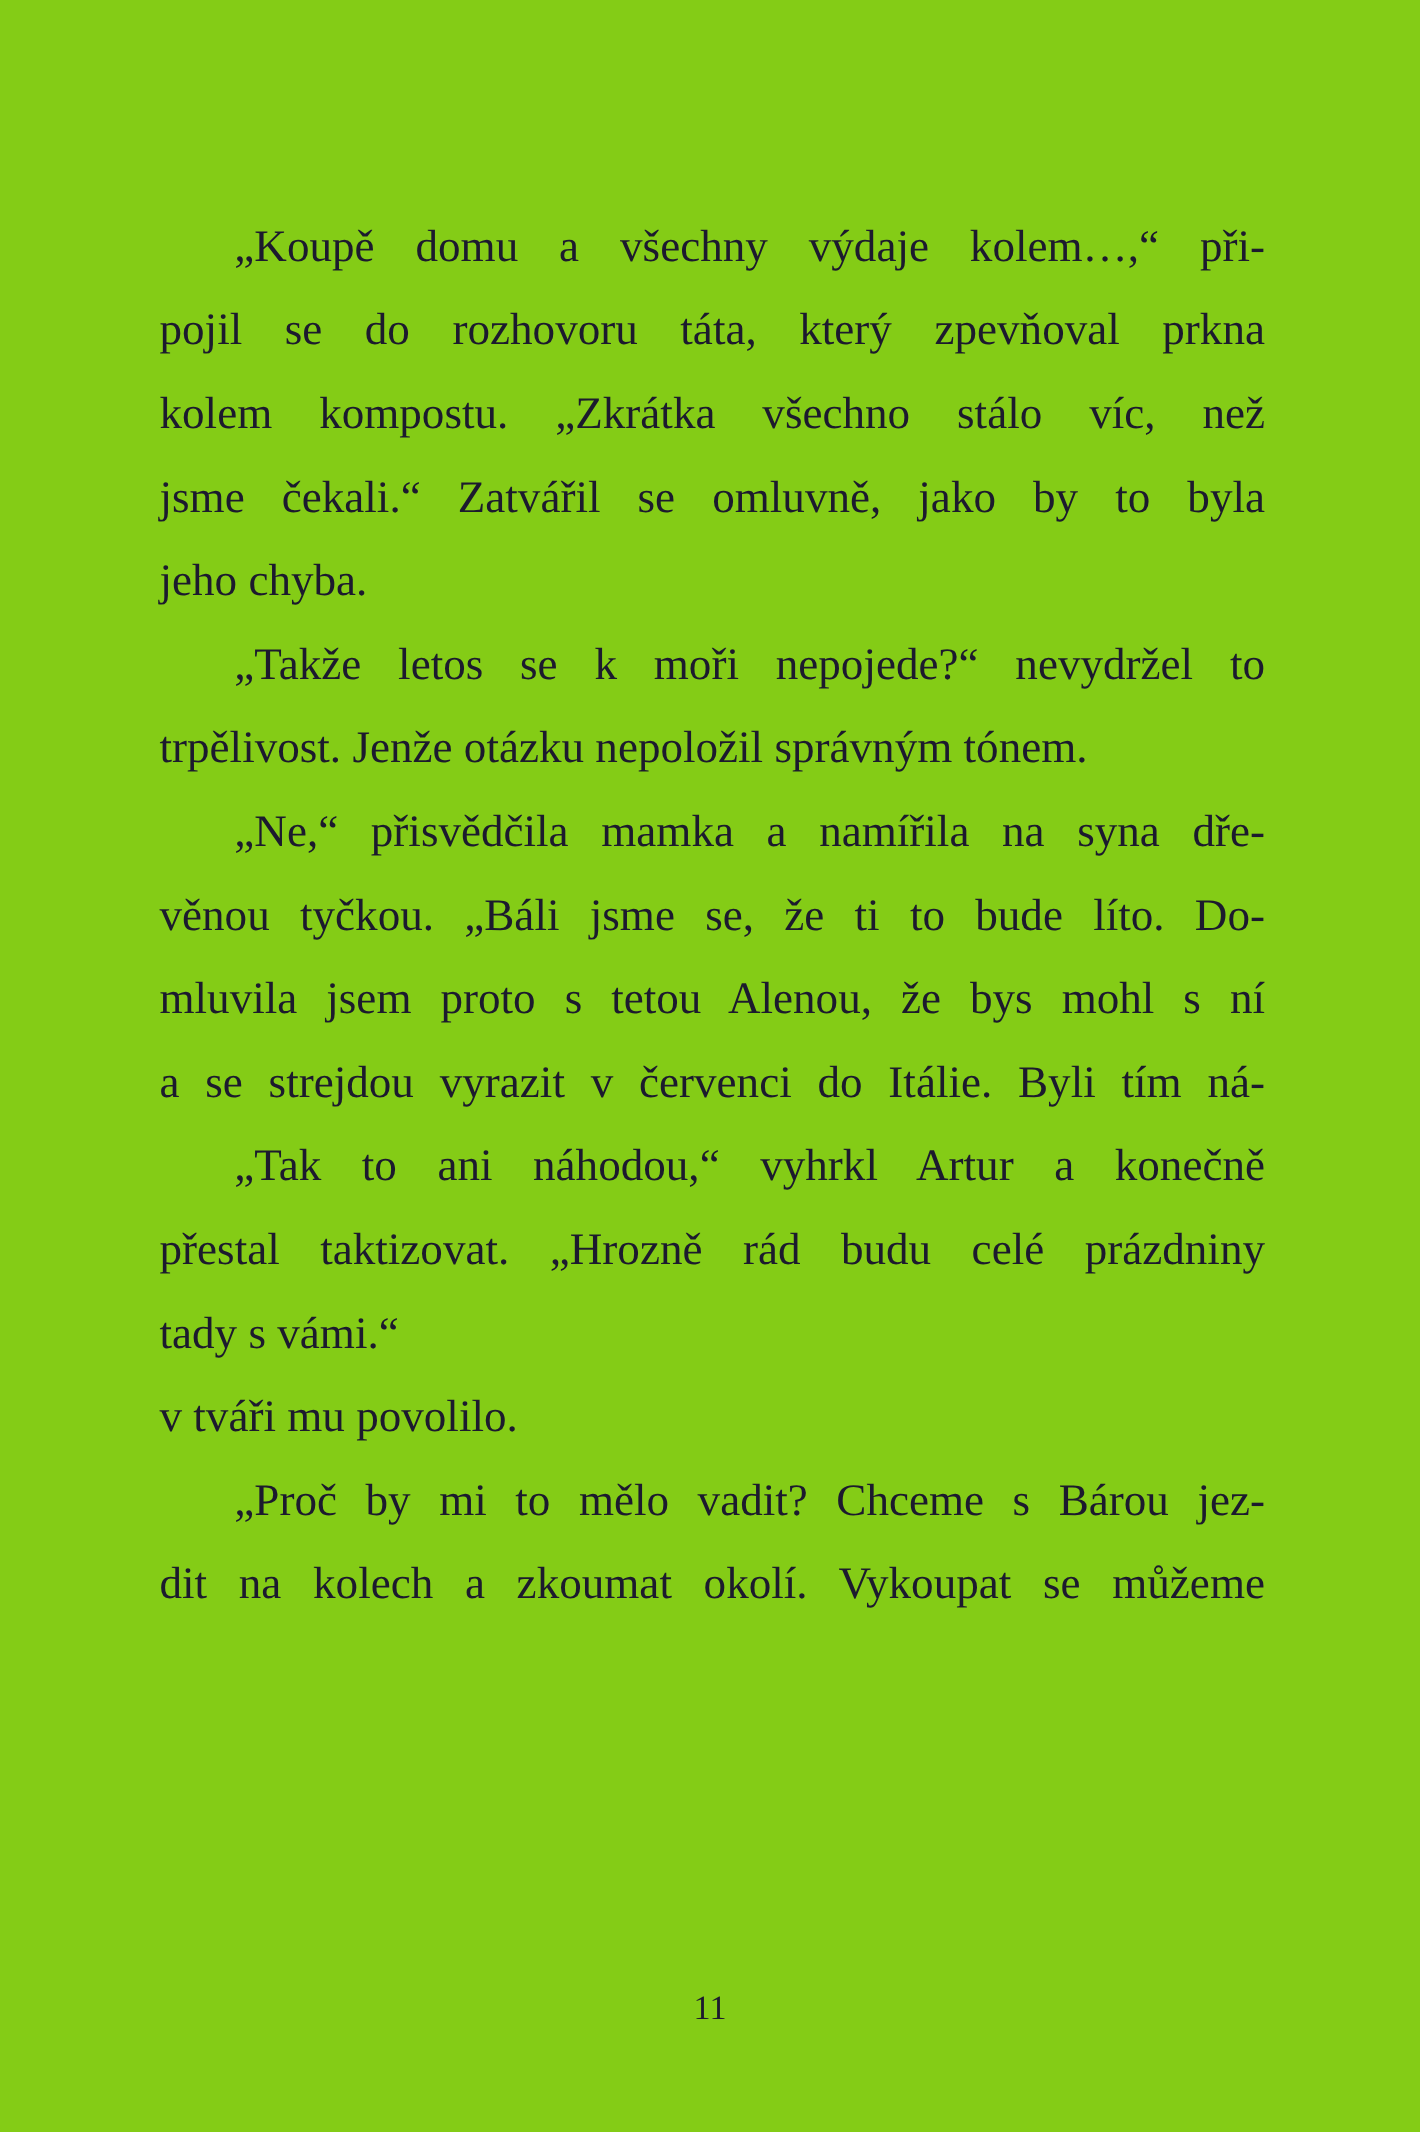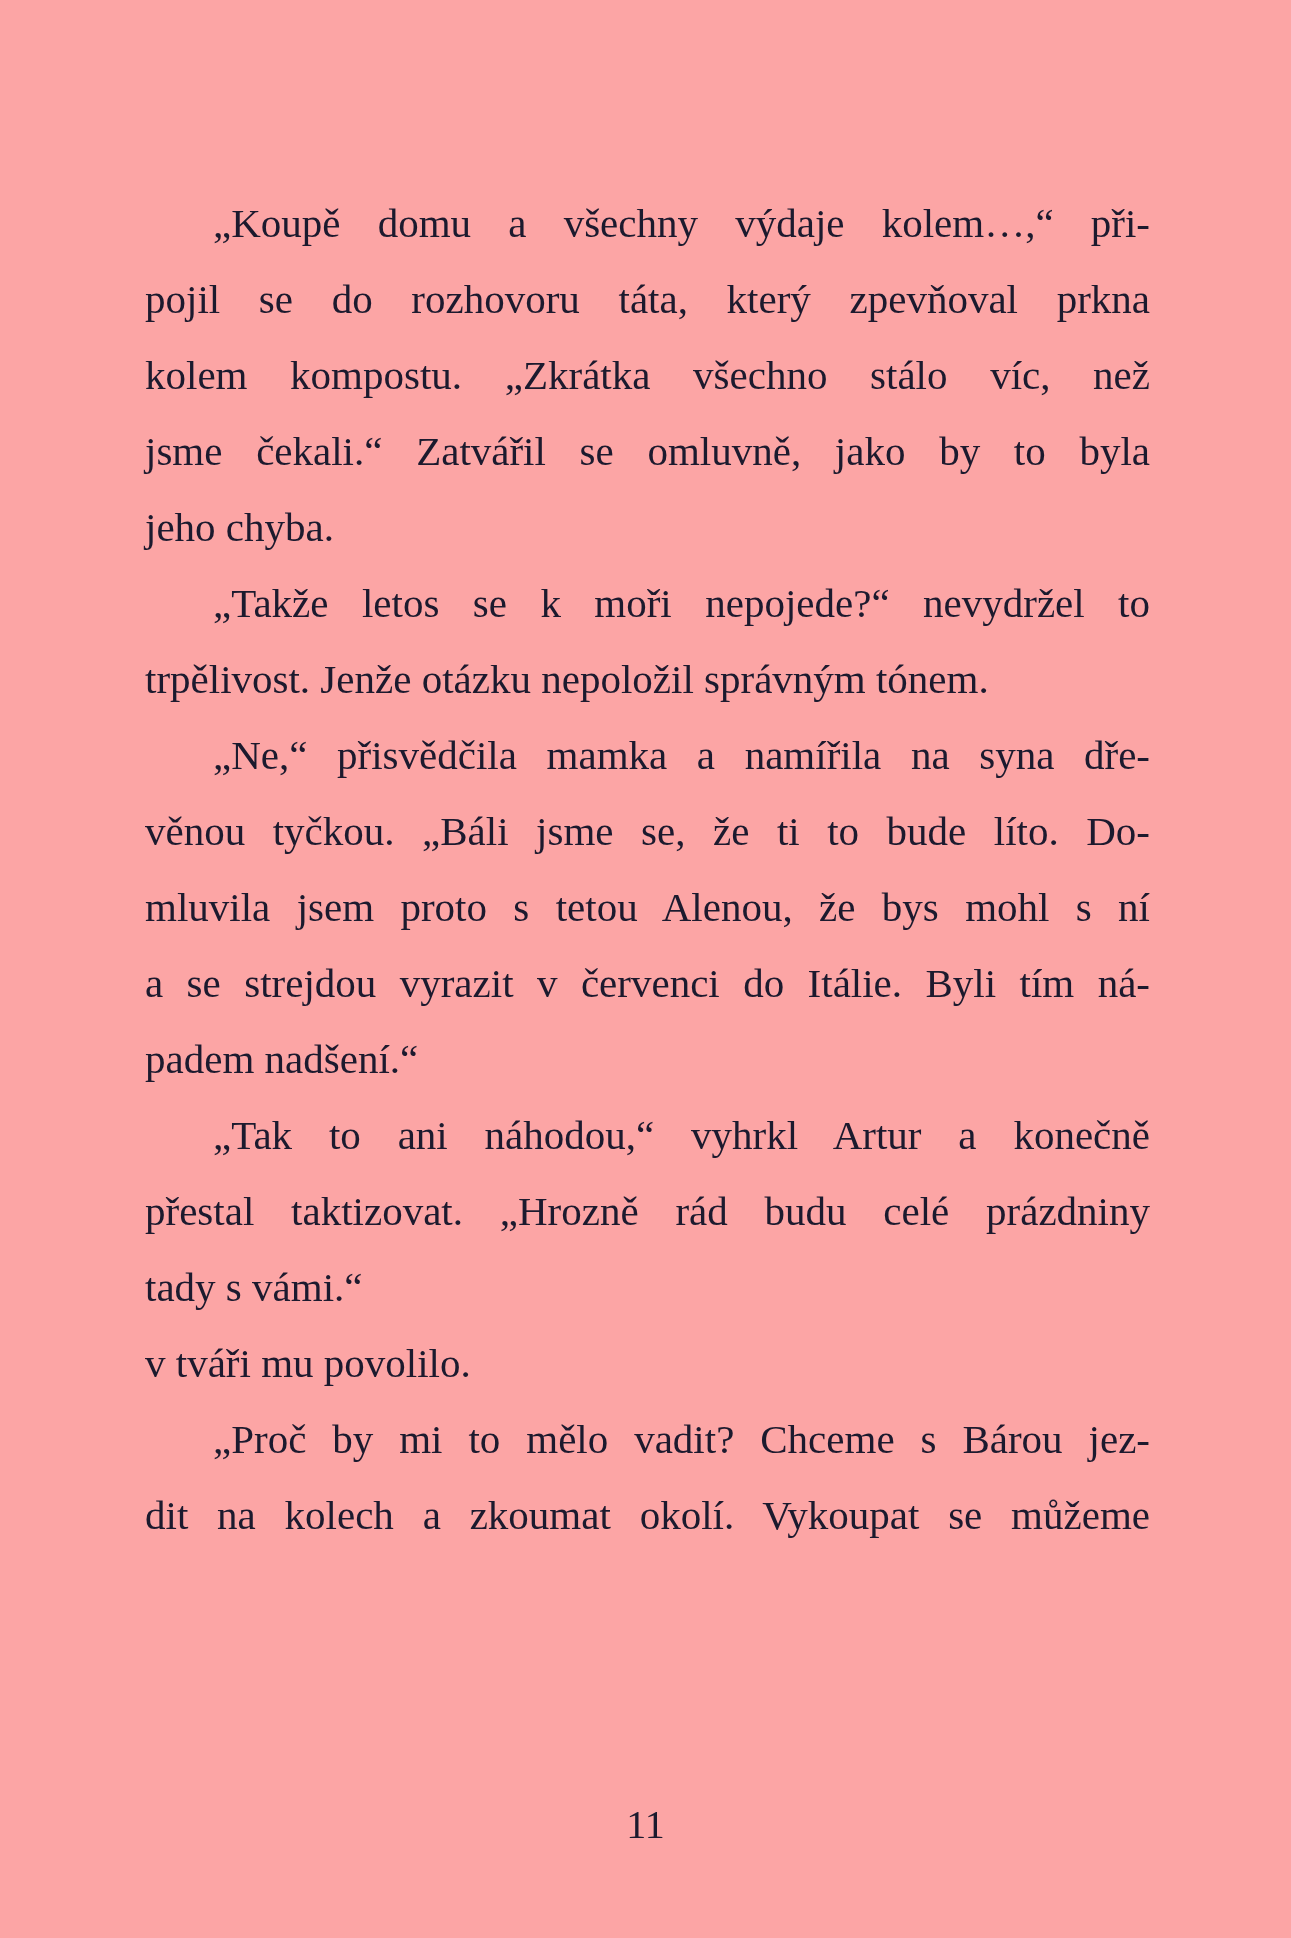--- a/index.html
+++ b/index.html
@@ -4,21 +4,21 @@
 <style>
   html, body {
     margin: 0;
     padding: 0;
     background: #ffffff;
   }
   .page {
     position: relative;
     width: 1291px;
     height: 1938px;
-    background: #fca5a5;
+    background: #84cc16;
     font-family: "Liberation Serif", "DejaVu Serif", serif;
     color: var(--ink, #1c1a2e);
     overflow: hidden;
   }
   .text-block {
     position: absolute;
     left: 145px;
     top: 185px;
     width: 1005px;
     font-size: 41px;
@@ -39,21 +39,21 @@
   }
   .line.indent {
     text-indent: 68px;
   }
   .page-number {
     position: absolute;
     top: 1800px;
     left: 0;
     width: 100%;
     text-align: center;
-    font-size: 40px;
+    font-size: 31px;
     line-height: 50px;
   }
 </style>
 </head>
 <body>
 
 <div class="page" style="--ink: #1c1a2e;">
   <div class="text-block">
       <div class="para">
         <div class="line indent">„Koupě domu a všechny výdaje kolem…,“ při-</div>
@@ -64,21 +64,20 @@
       </div>
       <div class="para">
         <div class="line indent">„Takže letos se k moři nepojede?“ nevydržel to</div>
         <div class="line nofill">trpělivost. Jenže otázku nepoložil správným tónem.</div>
       </div>
       <div class="para">
         <div class="line indent">„Ne,“ přisvědčila mamka a namířila na syna dře-</div>
         <div class="line">věnou tyčkou. „Báli jsme se, že ti to bude líto. Do-</div>
         <div class="line">mluvila jsem proto s tetou Alenou, že bys mohl s ní</div>
         <div class="line">a se strejdou vyrazit v červenci do Itálie. Byli tím ná-</div>
-        <div class="line nofill">padem nadšení.“</div>
       </div>
       <div class="para">
         <div class="line indent">„Tak to ani náhodou,“ vyhrkl Artur a konečně</div>
         <div class="line">přestal taktizovat. „Hrozně rád budu celé prázdniny</div>
         <div class="line nofill">tady s vámi.“</div>
       </div>
       <div class="para">
         <div class="line nofill">v tváři mu povolilo.</div>
       </div>
       <div class="para">

